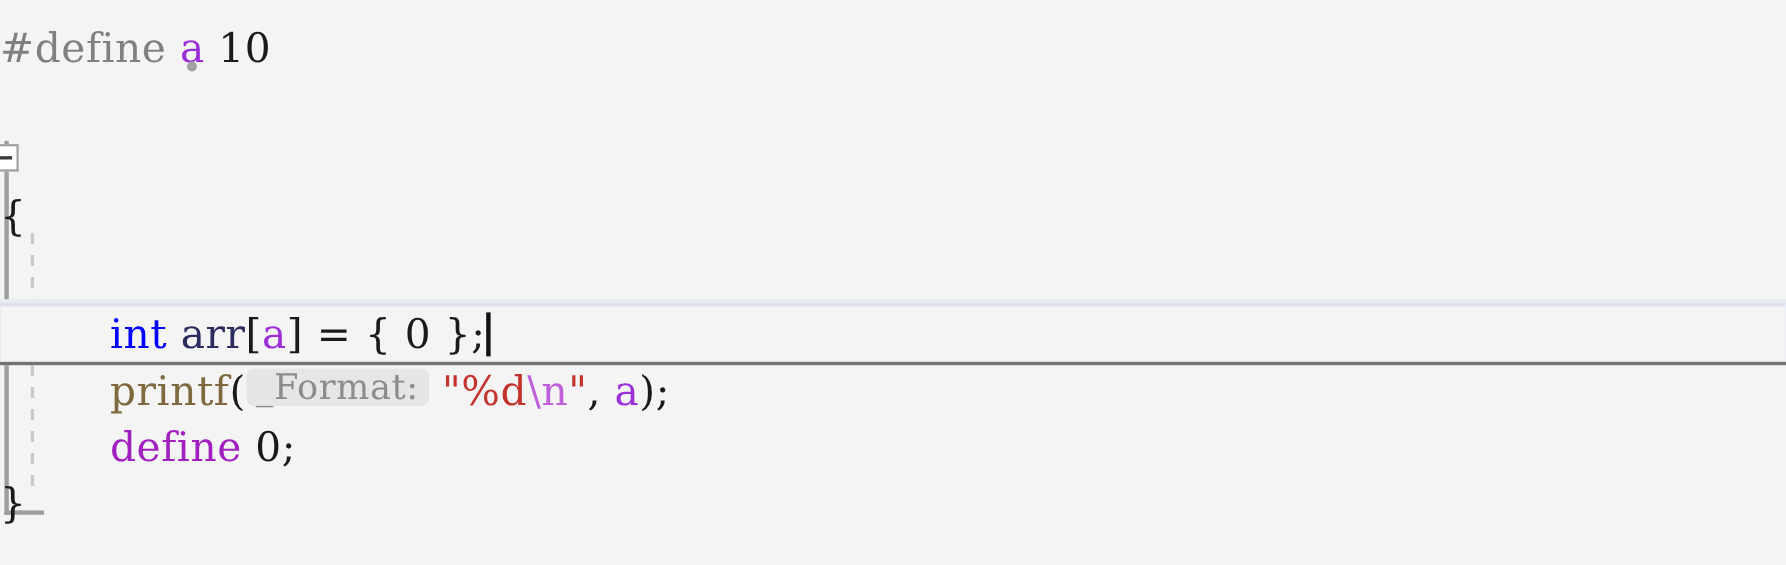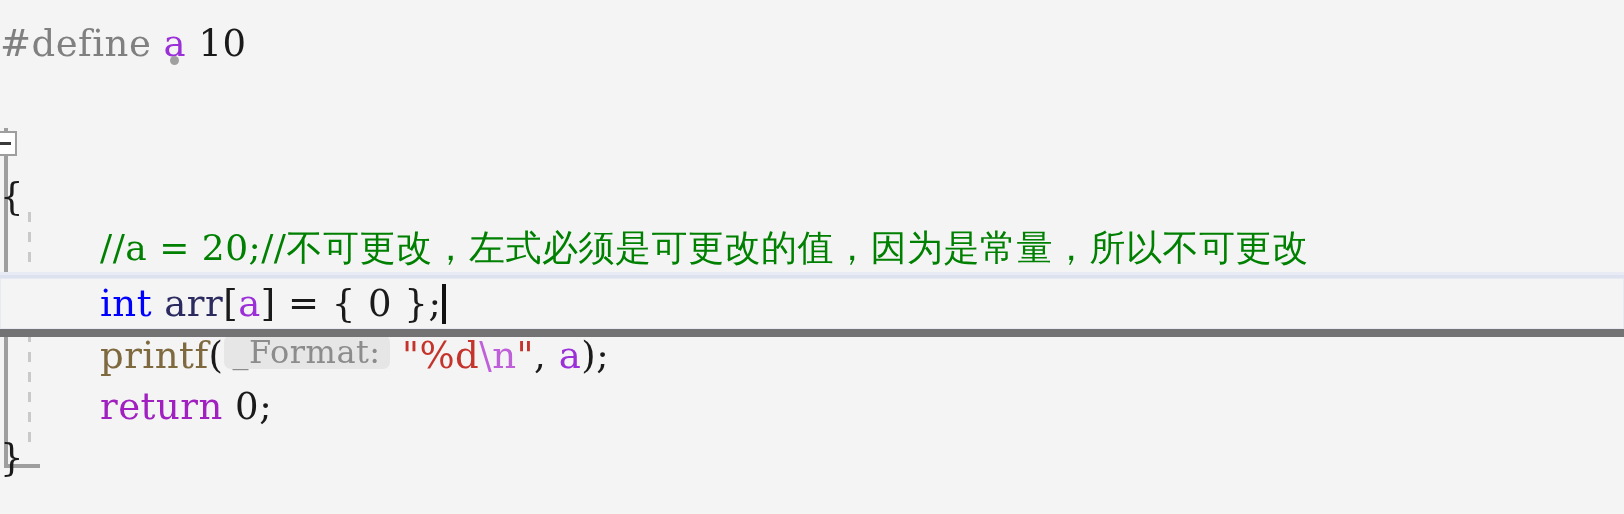--- a/index.html
+++ b/index.html
@@ -88,21 +88,21 @@
   }
   .line .code {
     display: inline-block;
     padding-left: 0;
   }
 
   
   .line.current {
     background: #f4f4f4;
     border-top: 3px solid #dde1f0;
-    border-bottom: 8px solid #737373;
+    border-bottom: 3px solid #737373;
     box-shadow: inset 0 0 0 1px rgba(221,225,240,0.55);
     height: 51px;
     z-index: 4;
   }
   .cur-band-top, .cur-band-bot {
     position: absolute;
     left: 0;
     width: 1624px;
     height: 6px;
     background: #e8eaf4;
@@ -176,23 +176,22 @@
   <div class="cur-band-top" style="top:272px"></div>
   <div class="cur-band-bot" style="top:323px"></div>
 
   <div class="line" style="top:18px"><span class="code"><span class="t-pre">#define</span><span class="t-plain"> </span><span class="macro-dot-wrap"><span class="t-macro">a</span><span class="macro-dot"></span></span><span class="t-plain"> </span><span class="t-num">10</span></span></div>
 
   <div class="line" style="top:69px"><span class="code"> </span></div>
 
 
   <div class="line" style="top:171px"><span class="code"><span class="t-brace">{</span></span></div>
 
-  <div class="line" style="top:222px"><span class="code" style="padding-left:100px"><span class="t-comment comment-cn">//a = 20;//不可更改，左式必须是可更改的值，因为是常量，所以不可更改</span></span></div>
 
   <div class="line current" style="top:275px"><span class="code" style="padding-left:100px"><span class="t-kw">int</span><span class="t-plain"> </span><span class="t-ident">arr</span><span class="t-brace">[</span><span class="t-macro">a</span><span class="t-brace">]</span><span class="t-plain"> = </span><span class="t-brace">{ 0 }</span><span class="t-plain">;</span><span class="caret"></span></span></div>
 
   <div class="line" style="top:330px"><span class="code" style="padding-left:100px"><span class="t-fn">printf</span><span class="t-brace">(</span><span class="inlay">_Format:</span><span class="t-plain"> </span><span class="t-str">"%d</span><span class="t-esc">\n</span><span class="t-str">"</span><span class="t-plain">, </span><span class="t-macro">a</span><span class="t-brace">)</span><span class="t-plain">;</span></span></div>
 
-  <div class="line" style="top:381px"><span class="code" style="padding-left:100px"><span class="t-ret">return</span><span class="t-plain"> </span><span class="t-num">0</span><span class="t-plain">;</span></span></div>
+  <div class="line" style="top:381px"><span class="code" style="padding-left:100px"><span class="t-ret">define</span><span class="t-plain"> </span><span class="t-num">0</span><span class="t-plain">;</span></span></div>
 
   <div class="line" style="top:432px"><span class="code"><span class="t-brace">}</span></span></div>
 
 </div>
 
 </body></html>

